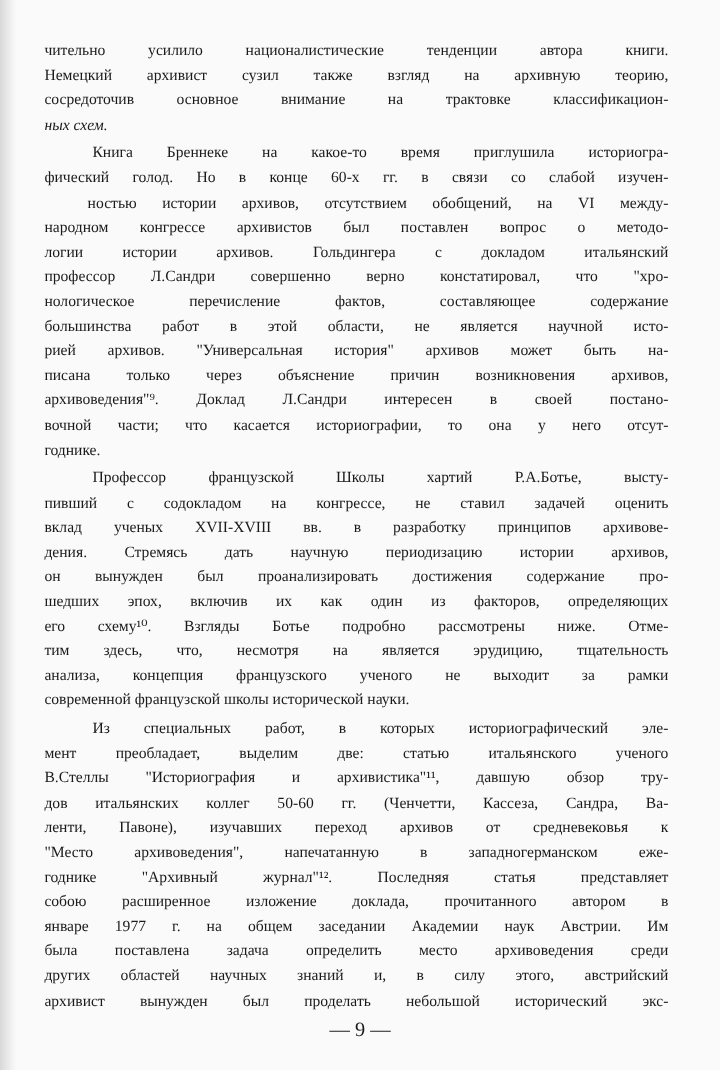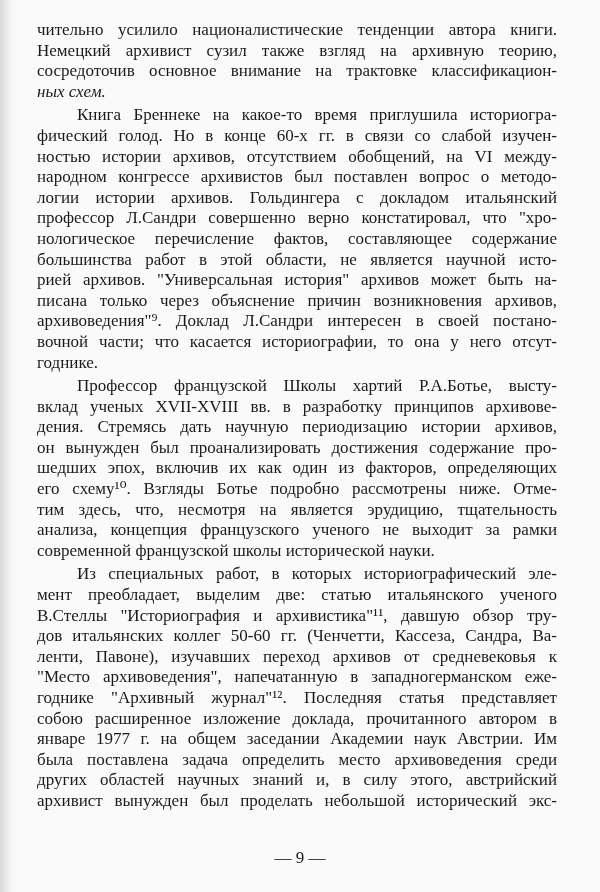--- a/index.html
+++ b/index.html
@@ -8,22 +8,22 @@
     background:#fafafa;
     position:relative;
     font-family:"Liberation Serif", "DejaVu Serif", serif;
     color:#1a1a1a;
   }
   .page-shadow {
     position:absolute; left:0; top:0; bottom:0; width:14px;
     background:linear-gradient(to right, #d8d8d8, #f2f2f2 70%, #fafafa);
   }
   .text-block {
-    position:absolute; left:37px; top:20px; width:520px;
-    font-size:17px;
+    position:absolute; left:37px; top:32px; width:520px;
+    font-size:13px;
     line-height:20.6px;
   }
   .para {
     margin:0;
     text-align:justify;
   }
   .line { display:block; text-align:justify; text-align-last:justify; white-space:nowrap; }
   .line.last { text-align-last:left; }
   .para { margin-bottom:3px; }
   .page-number {
@@ -39,34 +39,35 @@
 <div class="text-block">
   <p class="para">
     <span class="line" style="white-space: nowrap;">чительно усилило националистические тенденции автора книги.</span>
     <span class="line" style="white-space: nowrap;">Немецкий архивист сузил также взгляд на архивную теорию,</span>
     <span class="line" style="white-space: nowrap;">сосредоточив основное внимание на трактовке классификацион-</span>
     <span class="line last" style="white-space: nowrap; font-style: italic;">ных схем.</span>
   </p>
   <p class="para">
     <span class="line" style="padding-left: 40px; white-space: nowrap;">Книга Бреннеке на какое-то время приглушила историогра-</span>
     <span class="line" style="white-space: nowrap;">фический голод. Но в конце 60-х гг. в связи со слабой изучен-</span>
-    <span class="line" style="white-space: nowrap;">ностью истории архивов, отсутствием обобщений, на VI между-</span>
+    <span class="line" style="white-space: nowrap; margin-left: 36px;">ностью истории архивов, отсутствием обобщений, на VI между-</span>
     <span class="line" style="white-space: nowrap;">народном конгрессе архивистов был поставлен вопрос о методо-</span>
     <span class="line" style="white-space: nowrap;">логии истории архивов. Гольдингера с докладом итальянский</span>
     <span class="line" style="white-space: nowrap;">профессор Л.Сандри совершенно верно констатировал, что "хро-</span>
     <span class="line" style="white-space: nowrap;">нологическое перечисление фактов, составляющее содержание</span>
     <span class="line" style="white-space: nowrap;">большинства работ в этой области, не является научной исто-</span>
     <span class="line" style="white-space: nowrap;">рией архивов. "Универсальная история" архивов может быть на-</span>
     <span class="line" style="white-space: nowrap;">писана только через объяснение причин возникновения архивов,</span>
     <span class="line" style="white-space: nowrap;">архивоведения"⁹. Доклад Л.Сандри интересен в своей постано-</span>
     <span class="line" style="white-space: nowrap;">вочной части; что касается историографии, то она у него отсут-</span>
     <span class="line last" style="white-space: nowrap;">годнике.</span>
   </p>
   <p class="para">
     <span class="line" style="padding-left: 40px; white-space: nowrap;">Профессор французской Школы хартий Р.А.Ботье, высту-</span>
+    <span class="line" style="white-space: nowrap;">пивший с содокладом на конгрессе, не ставил задачей оценить</span>
     <span class="line" style="white-space: nowrap;">вклад ученых XVII-XVIII вв. в разработку принципов архивове-</span>
     <span class="line" style="white-space: nowrap;">дения. Стремясь дать научную периодизацию истории архивов,</span>
     <span class="line" style="white-space: nowrap;">он вынужден был проанализировать достижения содержание про-</span>
     <span class="line" style="white-space: nowrap;">шедших эпох, включив их как один из факторов, определяющих</span>
     <span class="line" style="white-space: nowrap;">его схему¹⁰. Взгляды Ботье подробно рассмотрены ниже. Отме-</span>
     <span class="line" style="white-space: nowrap;">тим здесь, что, несмотря на является эрудицию, тщательность</span>
     <span class="line" style="white-space: nowrap;">анализа, концепция французского ученого не выходит за рамки</span>
     <span class="line last" style="white-space: nowrap;">современной французской школы исторической науки.</span>
   </p>
   <p class="para">

